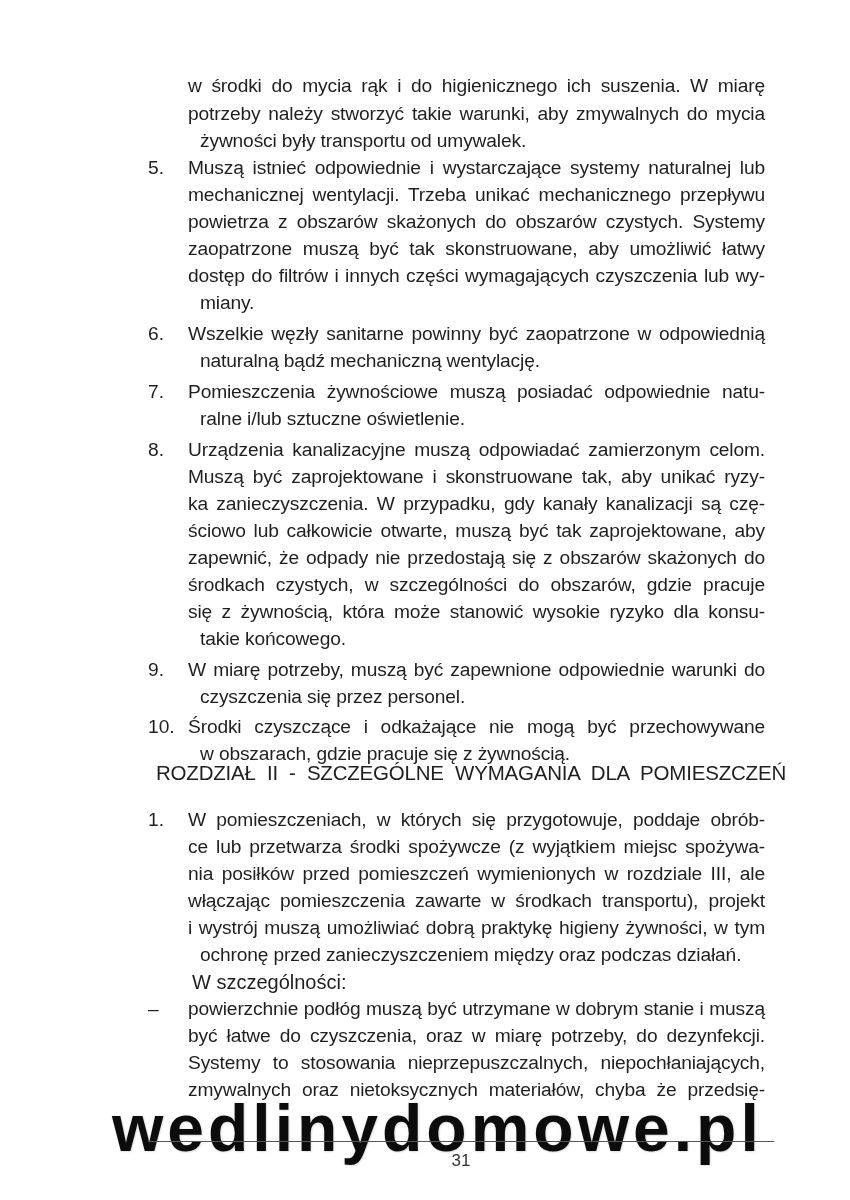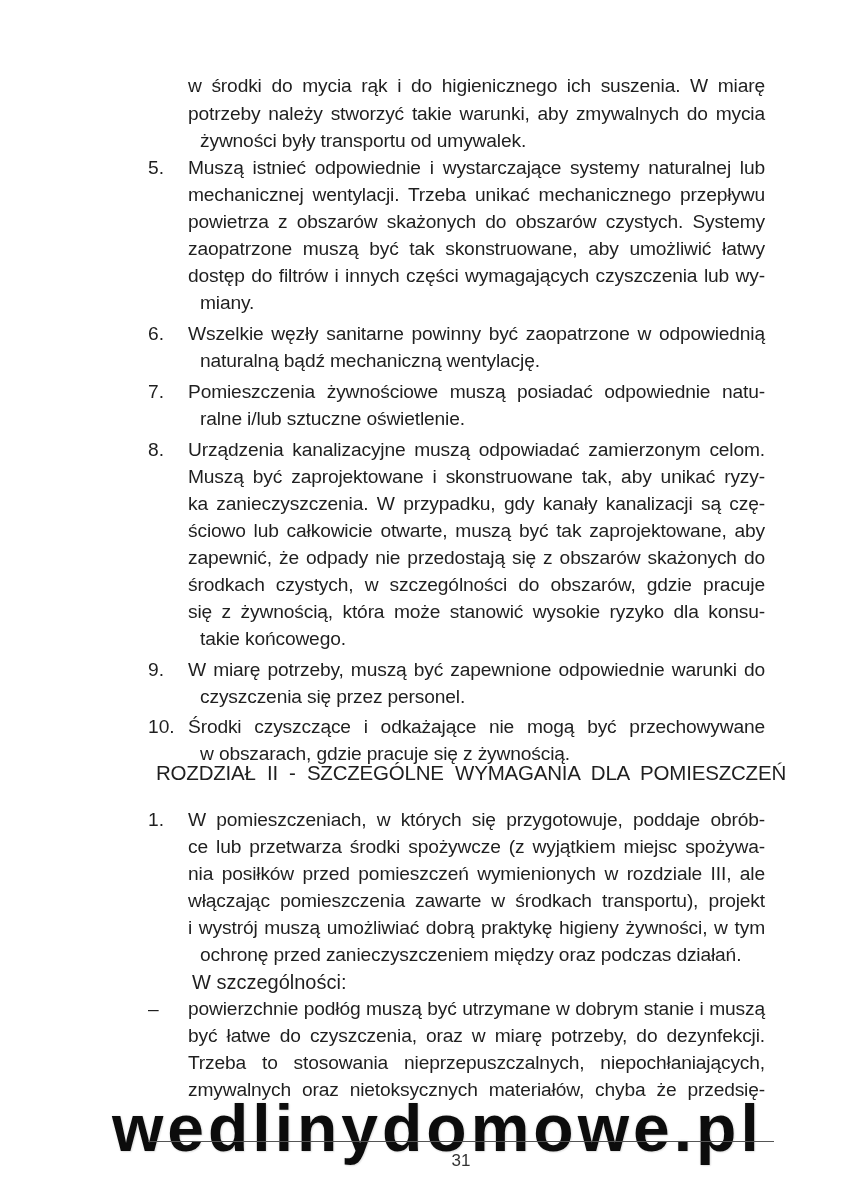--- a/index.html
+++ b/index.html
@@ -162,21 +162,21 @@
     <div class="line just" style="top:914px">i wystrój muszą umożliwiać dobrą praktykę higieny żywności, w tym</div>
     <div class="line last" style="top:941px">ochronę przed zanieczyszczeniem między oraz podczas działań.</div>
   </div>
 
   <div class="subhead" style="top:968px">W szczególności:</div>
 
   <div>
     <div class="num" style="top:995px">–</div>
     <div class="line just" style="top:995px">powierzchnie podłóg muszą być utrzymane w dobrym stanie i muszą</div>
     <div class="line just" style="top:1022px">być łatwe do czyszczenia, oraz w miarę potrzeby, do dezynfekcji.</div>
-    <div class="line just" style="top:1049px">Trzeba to stosowania nieprzepuszczalnych, niepochłaniających,</div>
+    <div class="line just" style="top:1049px">Systemy to stosowania nieprzepuszczalnych, niepochłaniających,</div>
     <div class="line just" style="top:1076px">zmywalnych oraz nietoksycznych materiałów, chyba że przedsię-</div>
   </div>
 
   <div class="watermark">wedlinydomowe.pl</div>
 
   <div class="rule"></div>
 
   <div class="pagenum">31</div>
 </div>
 

